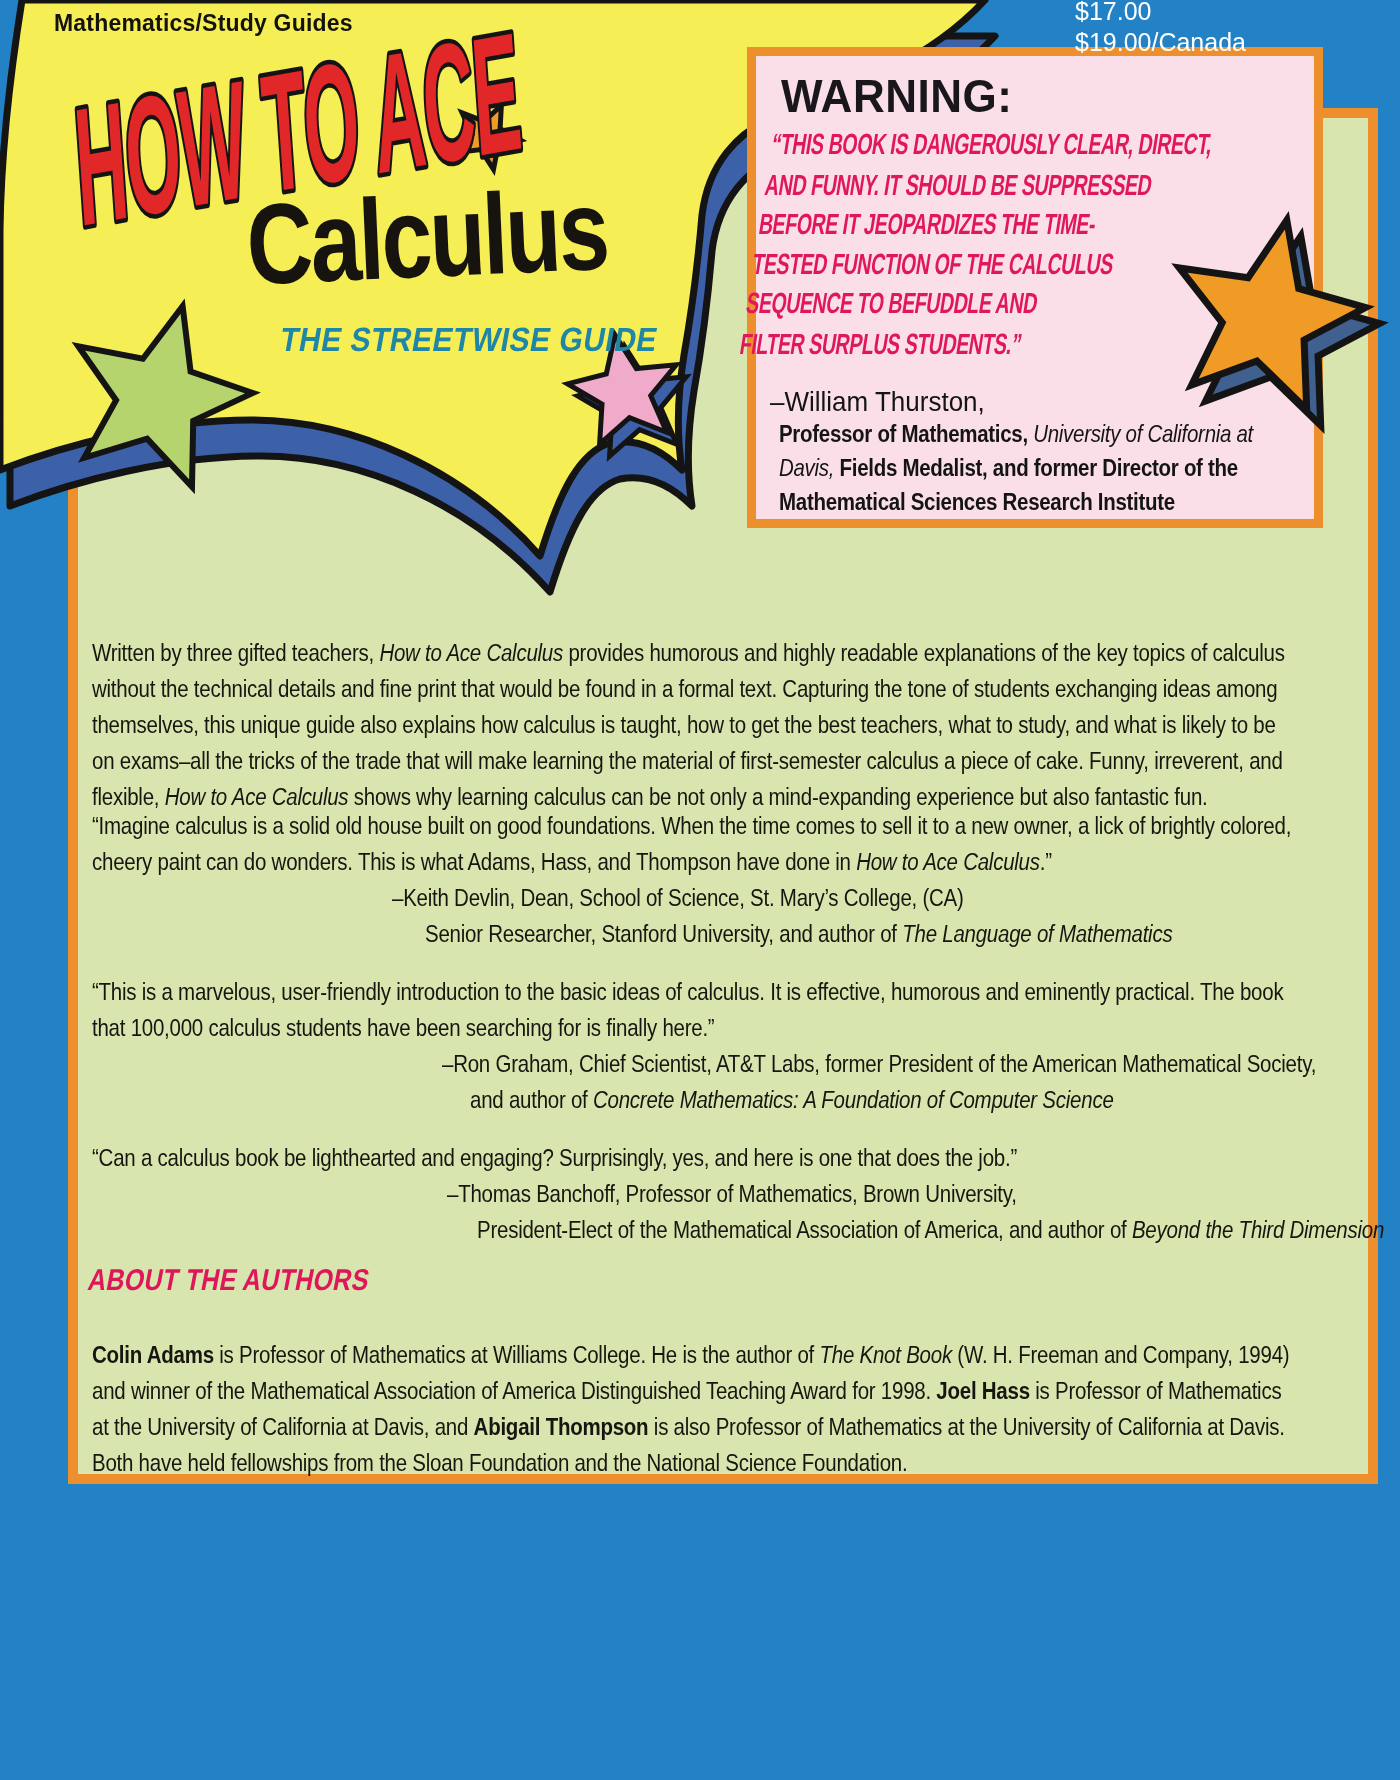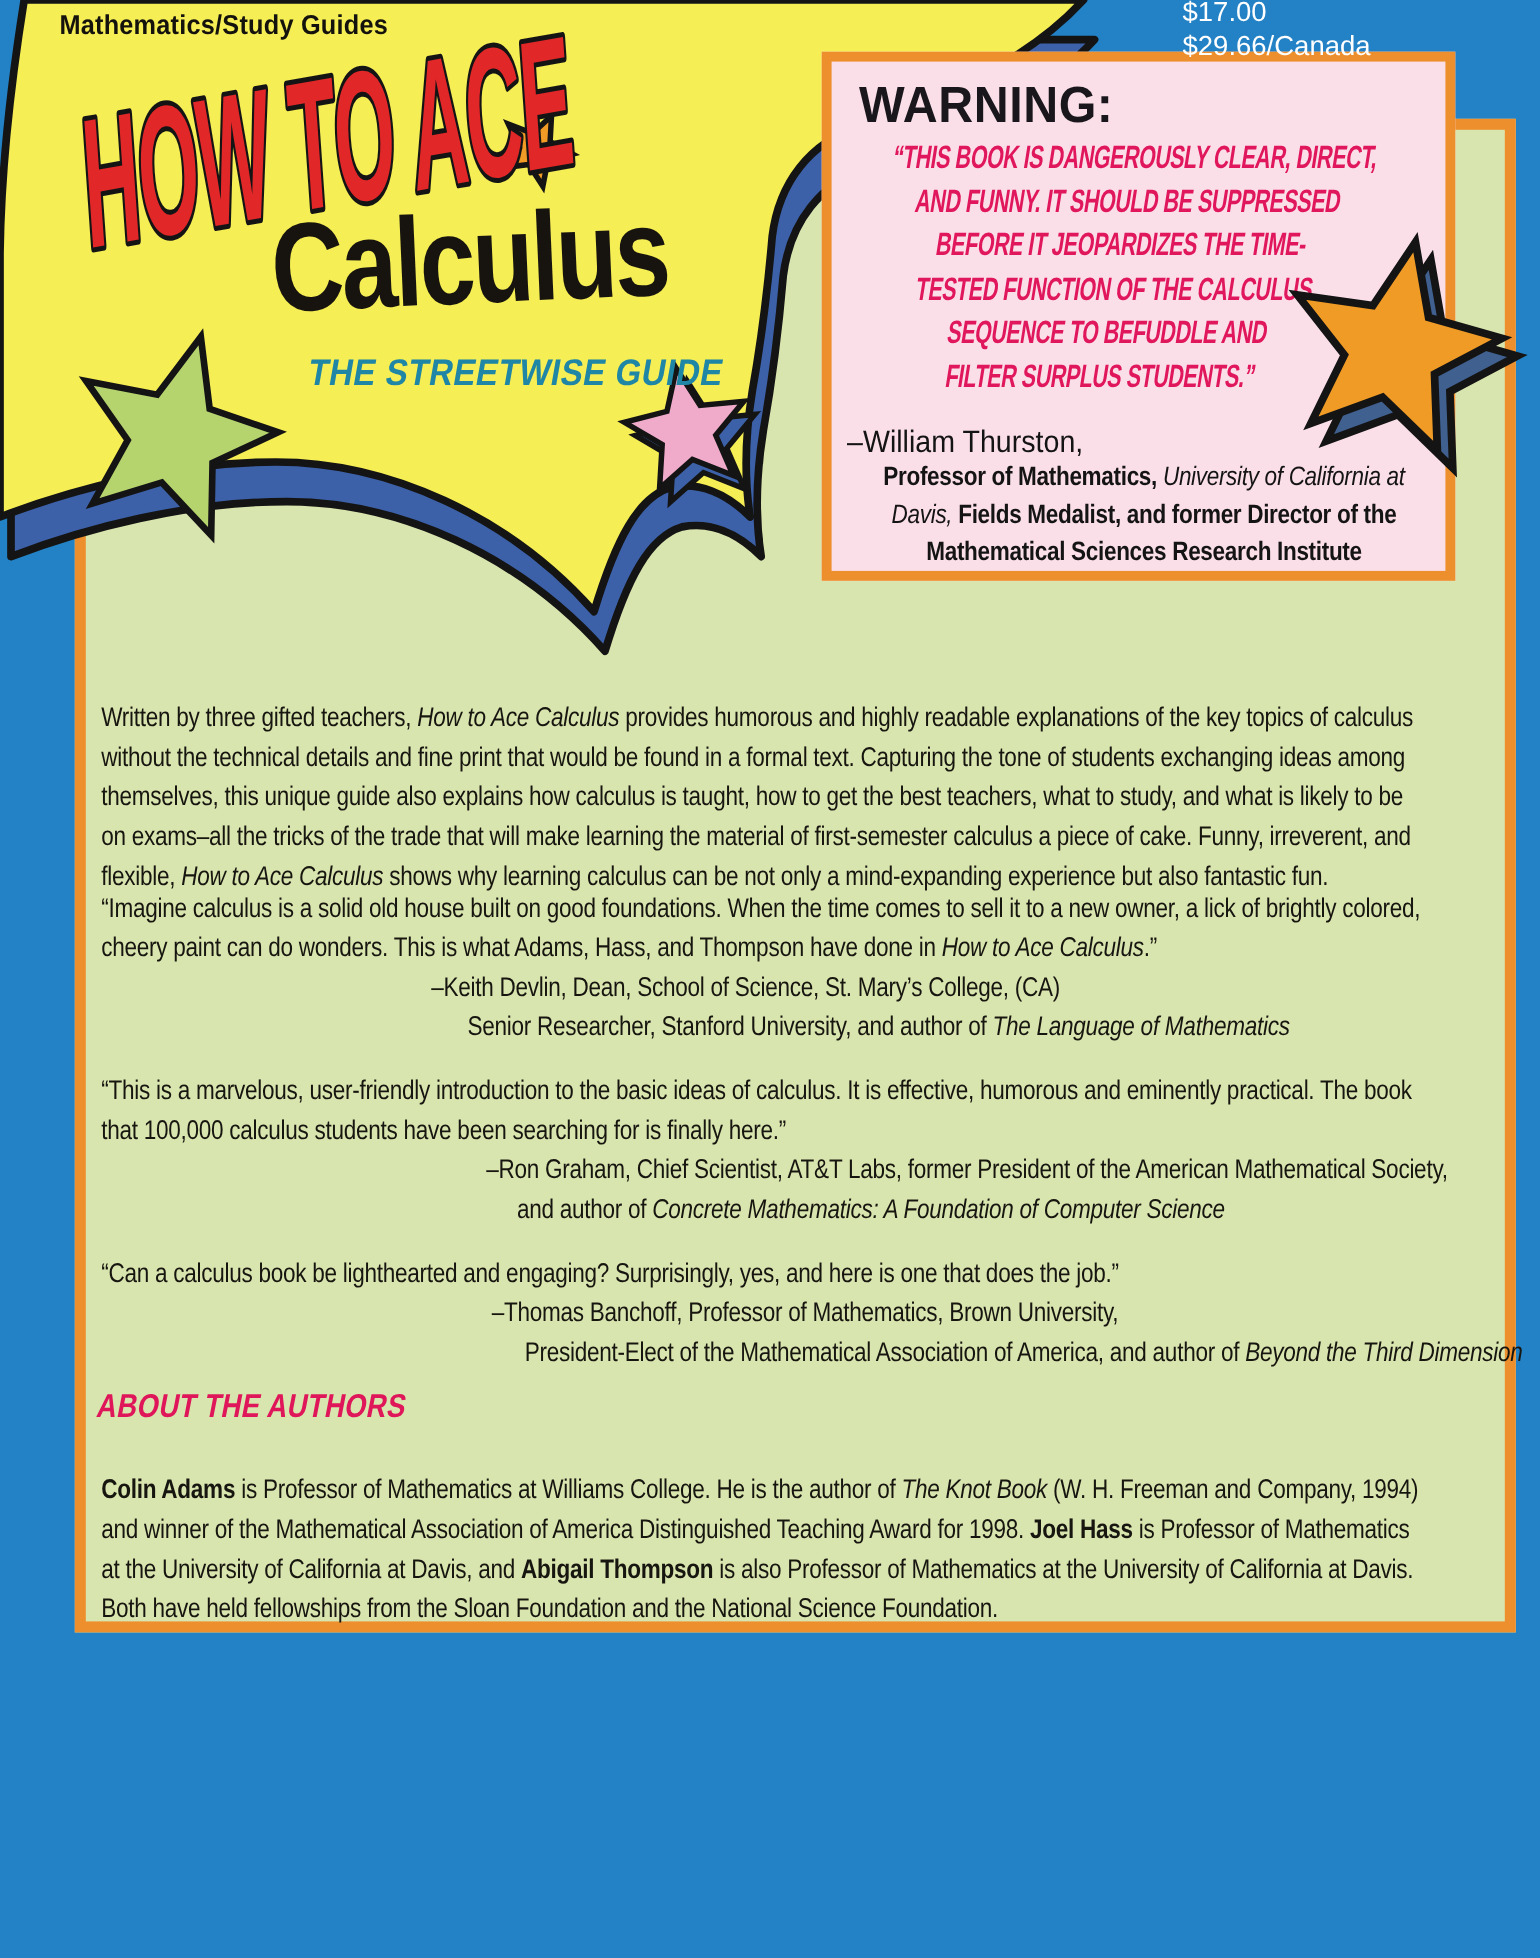--- a/index.html
+++ b/index.html
@@ -4,21 +4,21 @@
 <style>
   html,body{margin:0;padding:0;background:#1b6fae;}
   #page{position:relative;width:1400px;height:1780px;overflow:hidden;
         background:#2382c5;font-family:"Liberation Sans",sans-serif;}
 
   
   .green-panel{position:absolute;left:68px;top:108px;width:1310px;height:1376px;
                box-sizing:border-box;background:#d9e5af;border:10px solid #ee8f2d;z-index:1;}
   .art{position:absolute;left:0;top:0;width:1400px;height:1780px;z-index:2;pointer-events:none;}
   .pink-box{position:absolute;left:747px;top:47px;width:576px;height:481px;
-            box-sizing:border-box;background:#fbdfe8;border:9px solid #ee8f2d;z-index:3;text-align:center;}
+            box-sizing:border-box;background:#fbdfe8;border:9px solid #ee8f2d;z-index:3;}
   .star-big-svg{position:absolute;left:0;top:0;width:1400px;height:1780px;z-index:4;pointer-events:none;}
   .txt{position:absolute;z-index:5;}
 
   
   .category{left:54px;top:8px;font-size:23px;font-weight:bold;color:#14120d;
             transform:scaleY(1.08);transform-origin:0 0;letter-spacing:.2px;}
   .price{left:1075px;top:-4px;color:#ffffff;font-size:25px;line-height:31px;}
 
   
   .title-svg{position:absolute;left:0;top:0;width:820px;height:440px;z-index:5;overflow:visible;}
@@ -101,21 +101,21 @@
   </div>
 
   <svg class="star-big-svg" viewBox="0 0 1400 1780">
     <polygon stroke="#141414" stroke-width="7" transform="translate(14,16)" points="1286.8,220.2 1298.7,288.6 1365.5,307.6 1304.1,340.0 1306.7,409.4 1256.9,361.0 1191.7,384.9 1222.2,322.6 1179.4,268.0 1248.1,277.8" fill="#40608f"></polygon>
     <polygon stroke="#141414" stroke-width="7" points="1286.8,220.2 1298.7,288.6 1365.5,307.6 1304.1,340.0 1306.7,409.4 1256.9,361.0 1191.7,384.9 1222.2,322.6 1179.4,268.0 1248.1,277.8" fill="#f09b26"></polygon>
   </svg>
 
   <div class="txt category">Mathematics/Study Guides</div>
   <div class="txt price">
     <div>$17.00</div>
-    <div>$29.66/Canada</div>
+    <div>$19.00/Canada</div>
   </div>
 
   <svg class="title-svg" viewBox="0 0 820 440">
     <text class="t-how" transform="translate(80,226) rotate(-10) skewX(-6) scale(0.55,1.28)">HOW TO ACE</text>
   </svg>
   <div class="txt t-calculus">Calculus</div>
   <div class="txt t-sub">THE STREETWISE GUIDE</div>
 
   <p class="txt body intro"><span>Written by three gifted teachers, </span><span class="it">How to Ace Calculus</span><span> provides humorous and highly readable explanations of the key topics of calculus without the technical details and fine print that would be found in a formal text. Capturing the tone of students exchanging ideas among themselves, this unique guide also explains how calculus is taught, how to get the best teachers, what to study, and what is likely to be on exams–all the tricks of the trade that will make learning the material of first-semester calculus a piece of cake. Funny, irreverent, and flexible, </span><span class="it">How to Ace Calculus</span><span> shows why learning calculus can be not only a mind-expanding experience but also fantastic fun.</span></p>
 

